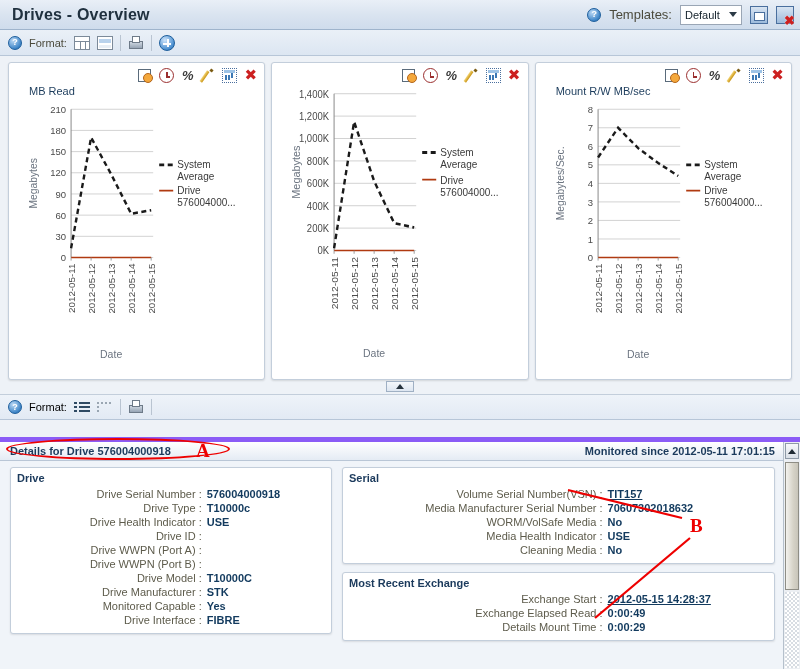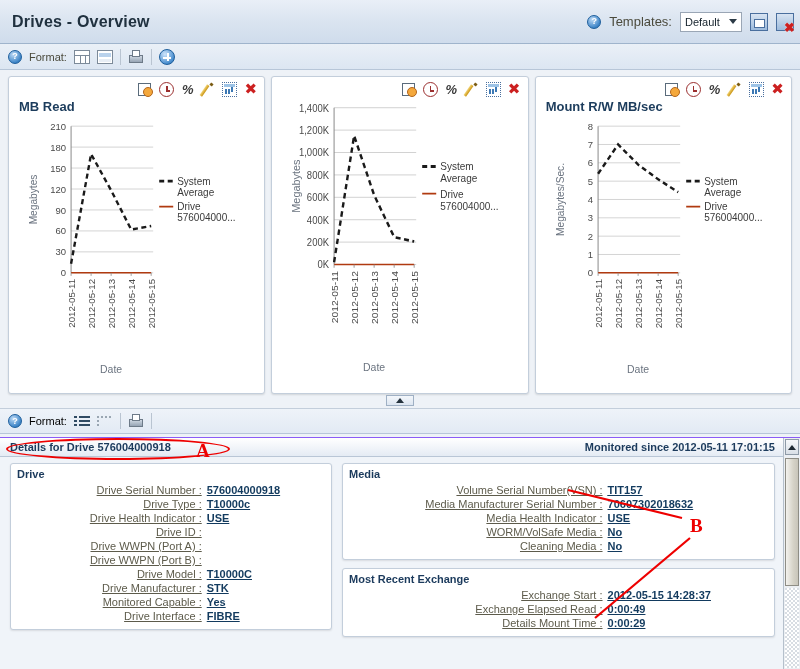--- a/index.html
+++ b/index.html
@@ -7,21 +7,21 @@
   body {
     width:800px; height:669px; overflow:hidden;
     font-family:"Liberation Sans", sans-serif;
     font-size:11px;
     background:#eef2f7;
     position:relative;
   }
 
   
   .titlebar {
-    height:44px;
+    height:30px;
     background:linear-gradient(to bottom,#e9eff7 0%,#dae4f0 50%,#cfdcec 100%);
     border-bottom:1px solid #9fb4cc;
     display:flex; align-items:center;
     padding:0 6px;
     position:relative;
   }
   .titlebar h1 {
     margin:0; padding:0 0 0 6px;
     font-size:16px; font-weight:bold;
     color:#20313f;
@@ -119,22 +119,22 @@
   .ct-pct{color:#3a3a3a;font-size:13px;font-weight:bold;font-style:italic;line-height:15px;text-align:center;}
   .ct-pencil{transform:rotate(0deg);}
   .ct-pencil:before{content:"";position:absolute;left:2px;top:2px;width:3px;height:13px;background:linear-gradient(to right,#f4d77a,#c9920f);transform:rotate(35deg);transform-origin:center;}
   .ct-pencil:after{content:"";position:absolute;left:9px;top:1px;width:3px;height:3px;background:#7a5b12;transform:rotate(35deg);}
   .ct-chart{background:#fff;border:1px dotted #4a6f9e;}
   .ct-chart:before{content:"";position:absolute;left:2px;bottom:2px;width:2px;height:5px;background:#3c78b4;box-shadow:3px 0 0 0 #3c78b4,6px -2px 0 0 #3c78b4;}
   .ct-chart:after{content:"";position:absolute;left:1px;top:1px;right:1px;height:3px;background:#9dc3e6;}
   .ct-close{color:#cc2020;font-size:15px;font-weight:bold;line-height:14px;text-align:center;font-family:"DejaVu Sans",sans-serif;}
 
   .chart-title {
-    font-weight:bold; font-size:13px; color:#1c3c5c;
-    padding:0 0 4px 10px;
+    font-weight:normal; font-size:11px; color:#1c3c5c;
+    padding:0 0 4px 20px;
   }
   .chart-area { flex:1; position:relative; }
   .chart-area svg { display:block; width:100%; height:100%; }
 
   
   .collapse-bar {
     height:14px; position:relative;
   }
   .collapse-btn {
     position:absolute; left:50%; transform:translateX(-50%); top:1px;
@@ -155,21 +155,21 @@
     border-top:1px solid #c3cedb;
     border-bottom:1px solid #b7c6d8;
     display:flex; align-items:center; gap:7px;
     padding:0 8px;
   }
 
   
   .details-wrap {
     position:absolute; left:0; right:0; top:437px; bottom:0;
     background:#f0f4f9;
-    border-top:1px solid #8b5cf6;
+    border-top:5px solid #8b5cf6;
     display:flex;
   }
   .details-main { flex:1; position:relative; overflow:hidden; }
   .details-head {
     height:19px;
     background:linear-gradient(to bottom,#ffffff,#e4ebf4);
     border-bottom:1px solid #b9c6d6;
     display:flex; align-items:center; justify-content:space-between;
     padding:0 8px 0 10px;
     font-weight:bold; font-size:11px; color:#1b3a5c;
@@ -183,21 +183,21 @@
     border:1px solid #c3cedb;
     border-radius:3px;
     box-shadow:0 1px 2px rgba(0,0,0,.10);
     padding:4px 8px 6px 6px;
     margin-bottom:8px;
   }
   .group > .gtitle {
     font-weight:bold; color:#1b3a5c; font-size:11px; margin-bottom:3px;
   }
   table.kv { width:100%; border-collapse:collapse; }
-  table.kv td { padding:1px 0; vertical-align:top; font-size:11px;text-decoration:underline; }
+  table.kv td { padding:1px 0; vertical-align:top; font-size:11px; }
   table.kv td.k {
     text-align:right; color:#5d5b4b; white-space:normal;
     padding-right:5px; width:62%;
   }
   table.kv td.v { color:#123a5e; font-weight:bold; }
   table.kv td.v a { color:#123a5e; text-decoration:underline; }
 
   
   .vscroll {
     width:17px; background:#eceff3; border-left:1px solid #b5c0cc;
@@ -493,38 +493,38 @@
                   <td class="k">Drive Interface :</td>
                   <td class="v">FIBRE</td>
                 </tr>
               </tbody>
           </table>
         </div>
       </div>
 
       <div class="col-right">
         <div class="group">
-          <div class="gtitle">Media</div>
+          <div class="gtitle">Serial</div>
           <table class="kv">
             <tbody id="media-rows">
                 <tr>
                   <td class="k">Volume Serial Number(VSN) :</td>
                   <td class="v"><a href="#">TIT157</a></td>
                 </tr>
                 <tr>
                   <td class="k">Media Manufacturer Serial Number :</td>
                   <td class="v">70607302018632</td>
                 </tr>
                 <tr>
+                  <td class="k">WORM/VolSafe Media :</td>
+                  <td class="v">No</td>
+                </tr>
+                <tr>
                   <td class="k">Media Health Indicator :</td>
                   <td class="v">USE</td>
-                </tr>
-                <tr>
-                  <td class="k">WORM/VolSafe Media :</td>
-                  <td class="v">No</td>
                 </tr>
                 <tr>
                   <td class="k">Cleaning Media :</td>
                   <td class="v">No</td>
                 </tr>
               </tbody>
           </table>
         </div>
         <div class="group">
           <div class="gtitle">Most Recent Exchange</div>

